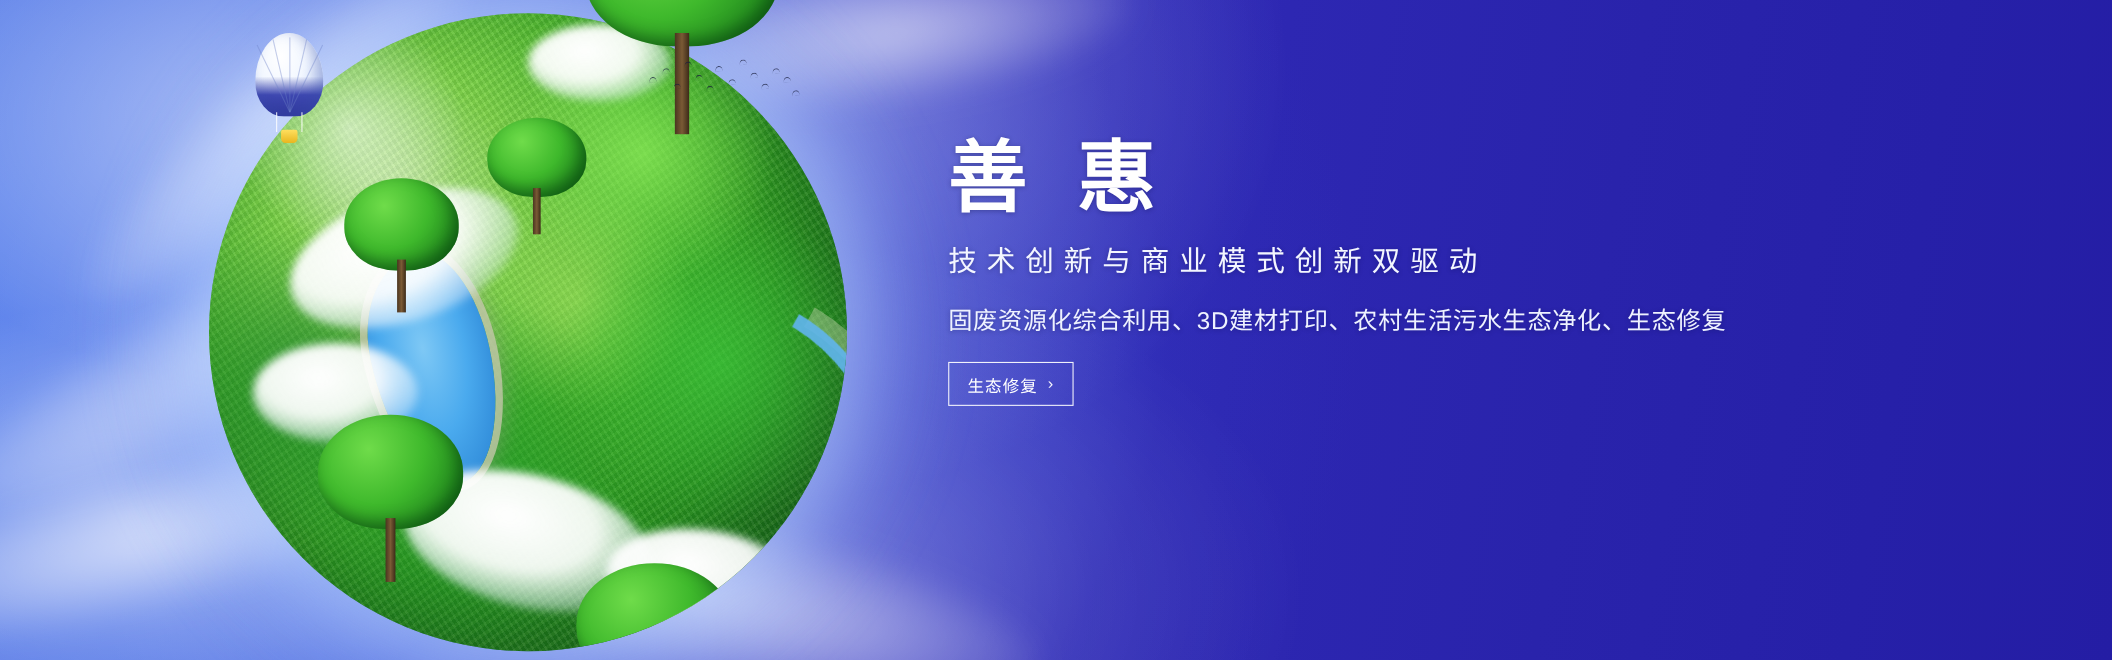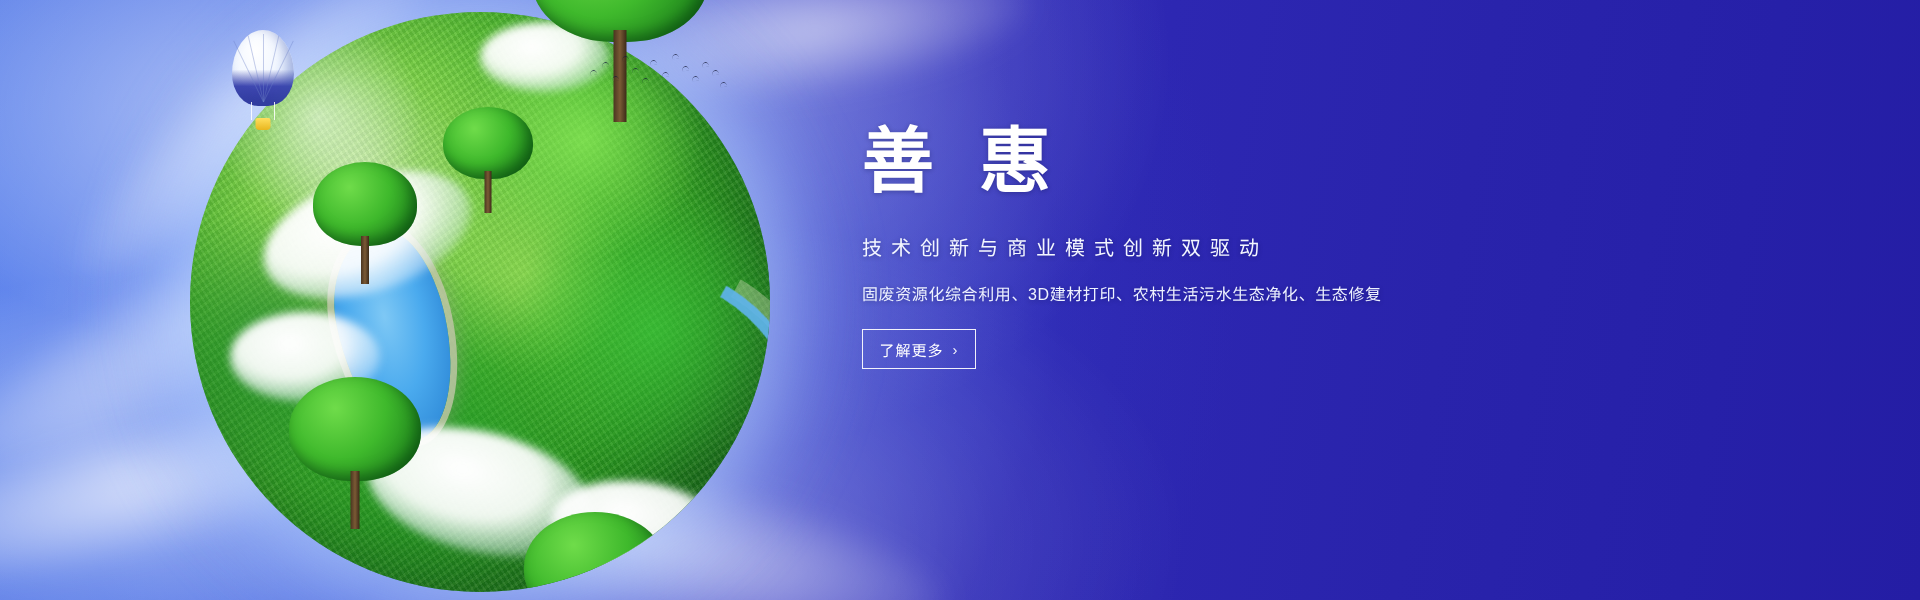--- a/index.html
+++ b/index.html
@@ -205,25 +205,25 @@
     font-family:"Liberation Serif","DejaVu Serif",serif;
   }
   .hl-small{
     font-size:40px;font-weight:500;letter-spacing:7px;
     margin-left:10px;position:relative;top:-4px;
     font-family:"Liberation Serif","DejaVu Serif",serif;
   }
   .hl-gap{display:inline-block;width:44px;}
 
   .subline{
-    margin-top:34px;font-size:20px;letter-spacing:9px;font-weight:400;
+    margin-top:18px;font-size:26px;letter-spacing:9px;font-weight:400;
     white-space:nowrap;color:#f3f6ff;
   }
   .desc{
-    margin-top:20px;font-size:16px;letter-spacing:0.6px;font-weight:400;
+    margin-top:20px;font-size:22px;letter-spacing:0.6px;font-weight:400;
     white-space:nowrap;color:#eef2ff;
   }
   .cta{
     margin-top:24px;display:inline-flex;align-items:center;justify-content:center;
     gap:9px;width:114px;height:40px;
     border:1px solid rgba(255,255,255,0.92);
     background:transparent;color:#fff;cursor:pointer;
     font-size:15px;letter-spacing:1px;
     font-family:"Liberation Sans","DejaVu Sans",sans-serif;
   }
@@ -320,18 +320,18 @@
       <span class="hl-big">善</span>
       <span class="hl-gap"></span>
       <span class="hl-big">惠</span>
     </div>
 
     <div class="subline">技术创新与商业模式创新双驱动</div>
 
     <div class="desc">固废资源化综合利用、3D建材打印、农村生活污水生态净化、生态修复</div>
 
     <button class="cta">
-      <span>了解更多</span>
+      <span>生态修复</span>
       <span class="chev">›</span>
     </button>
 
   </div>
 </div>
 
 </body></html>

